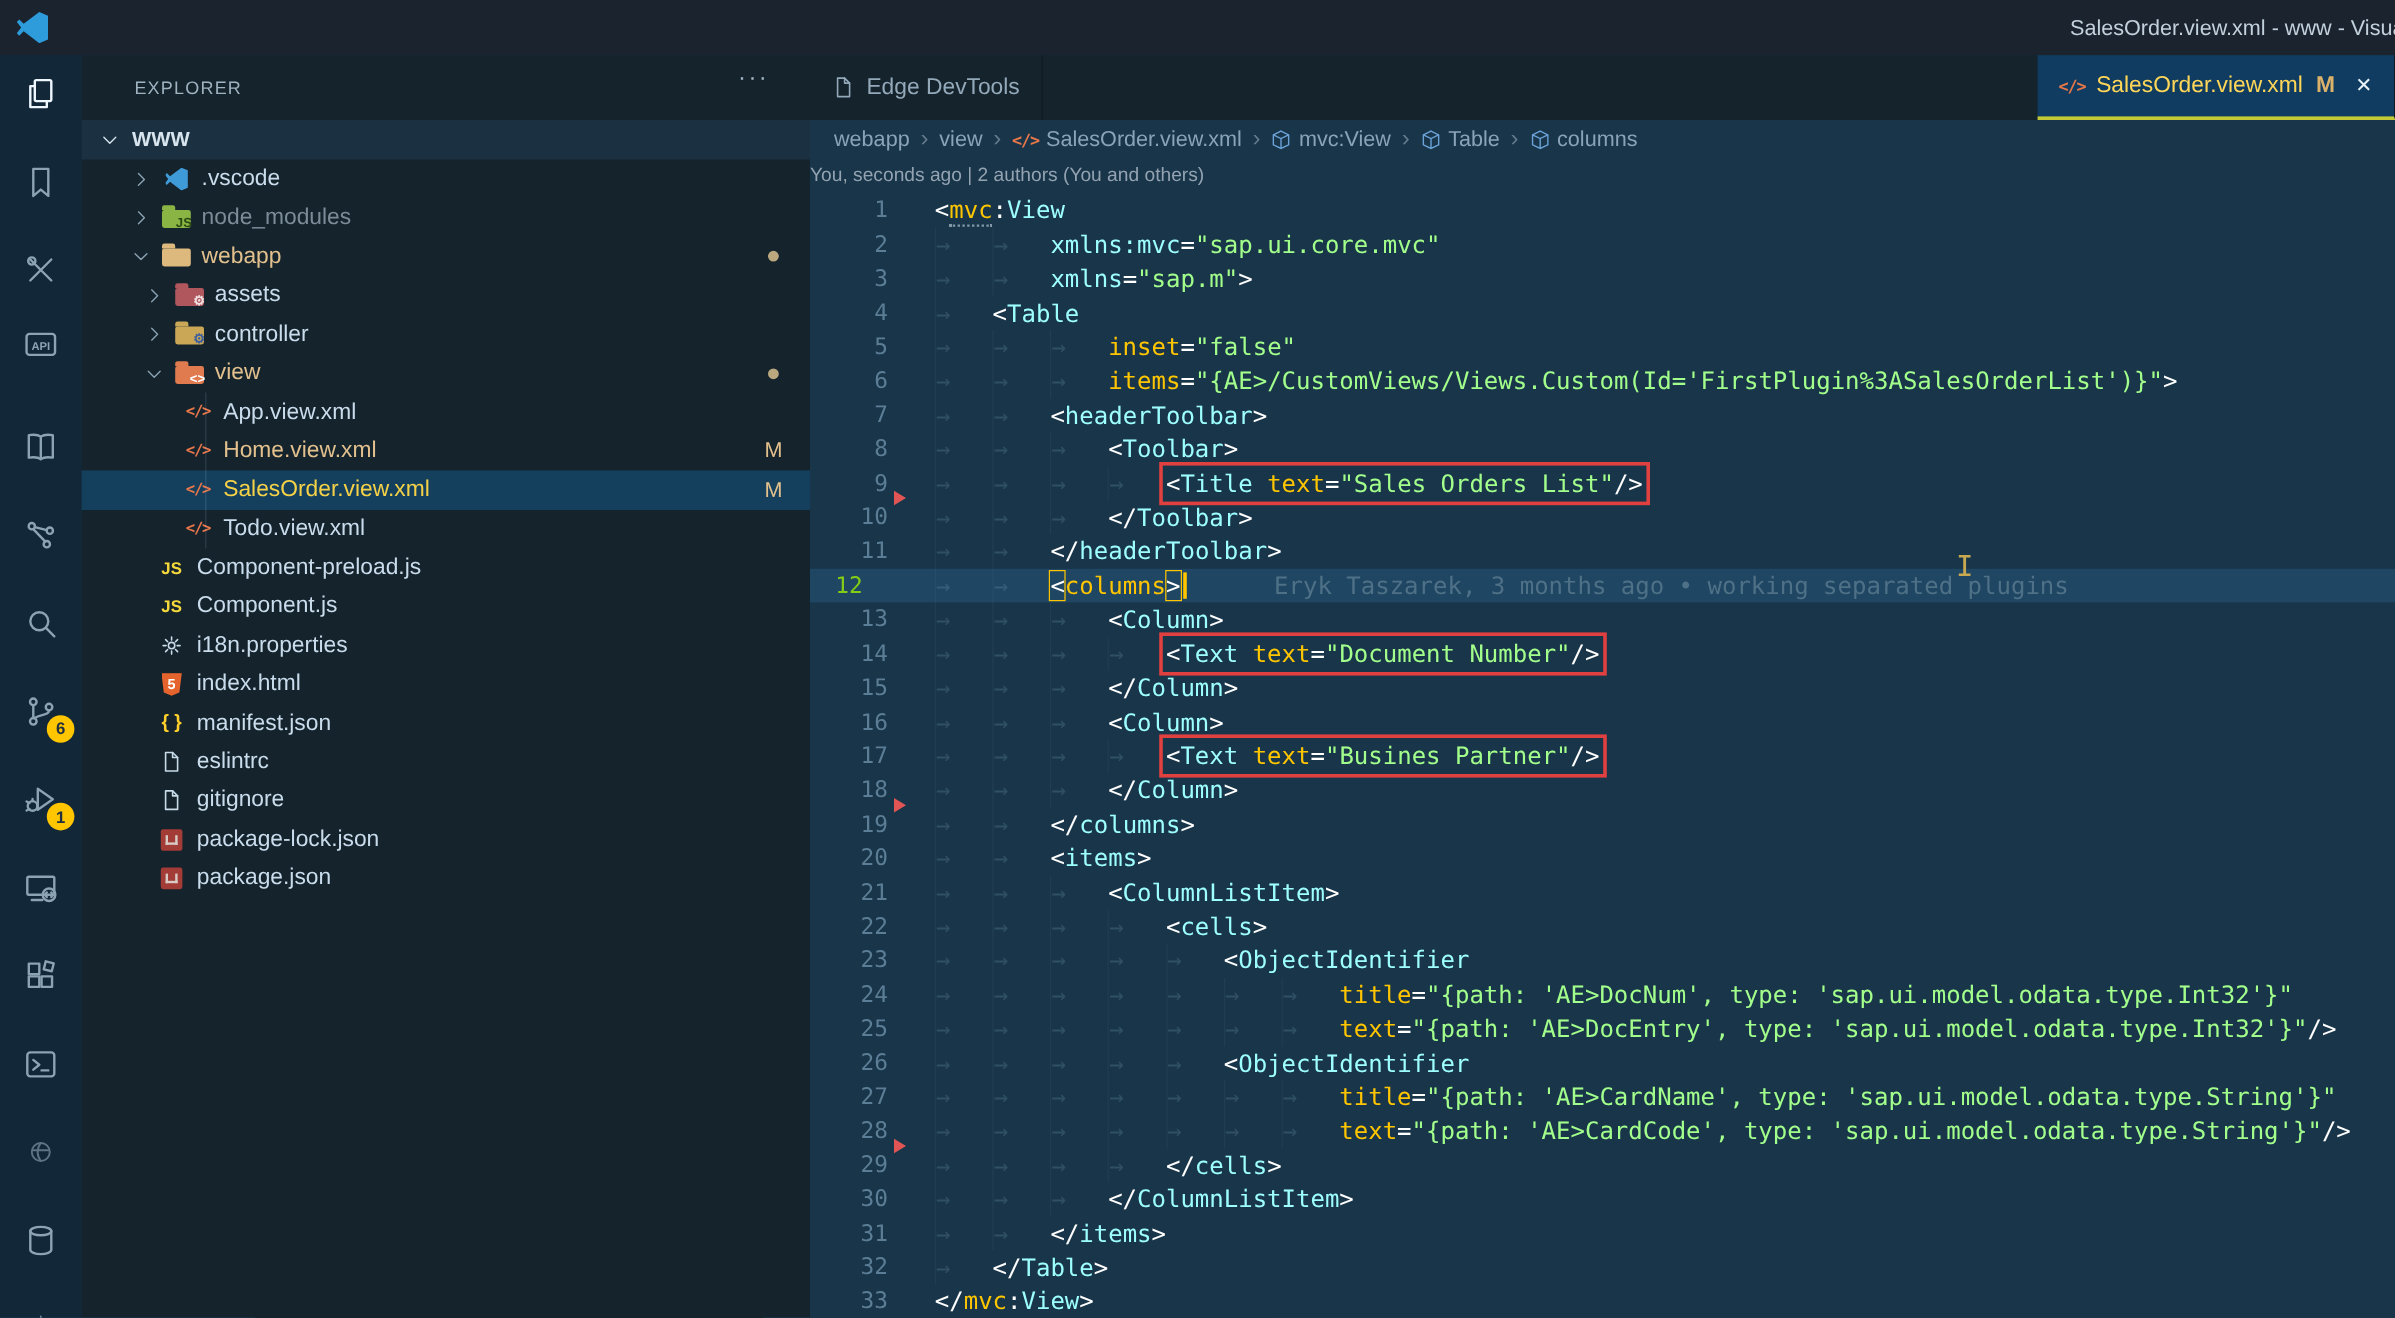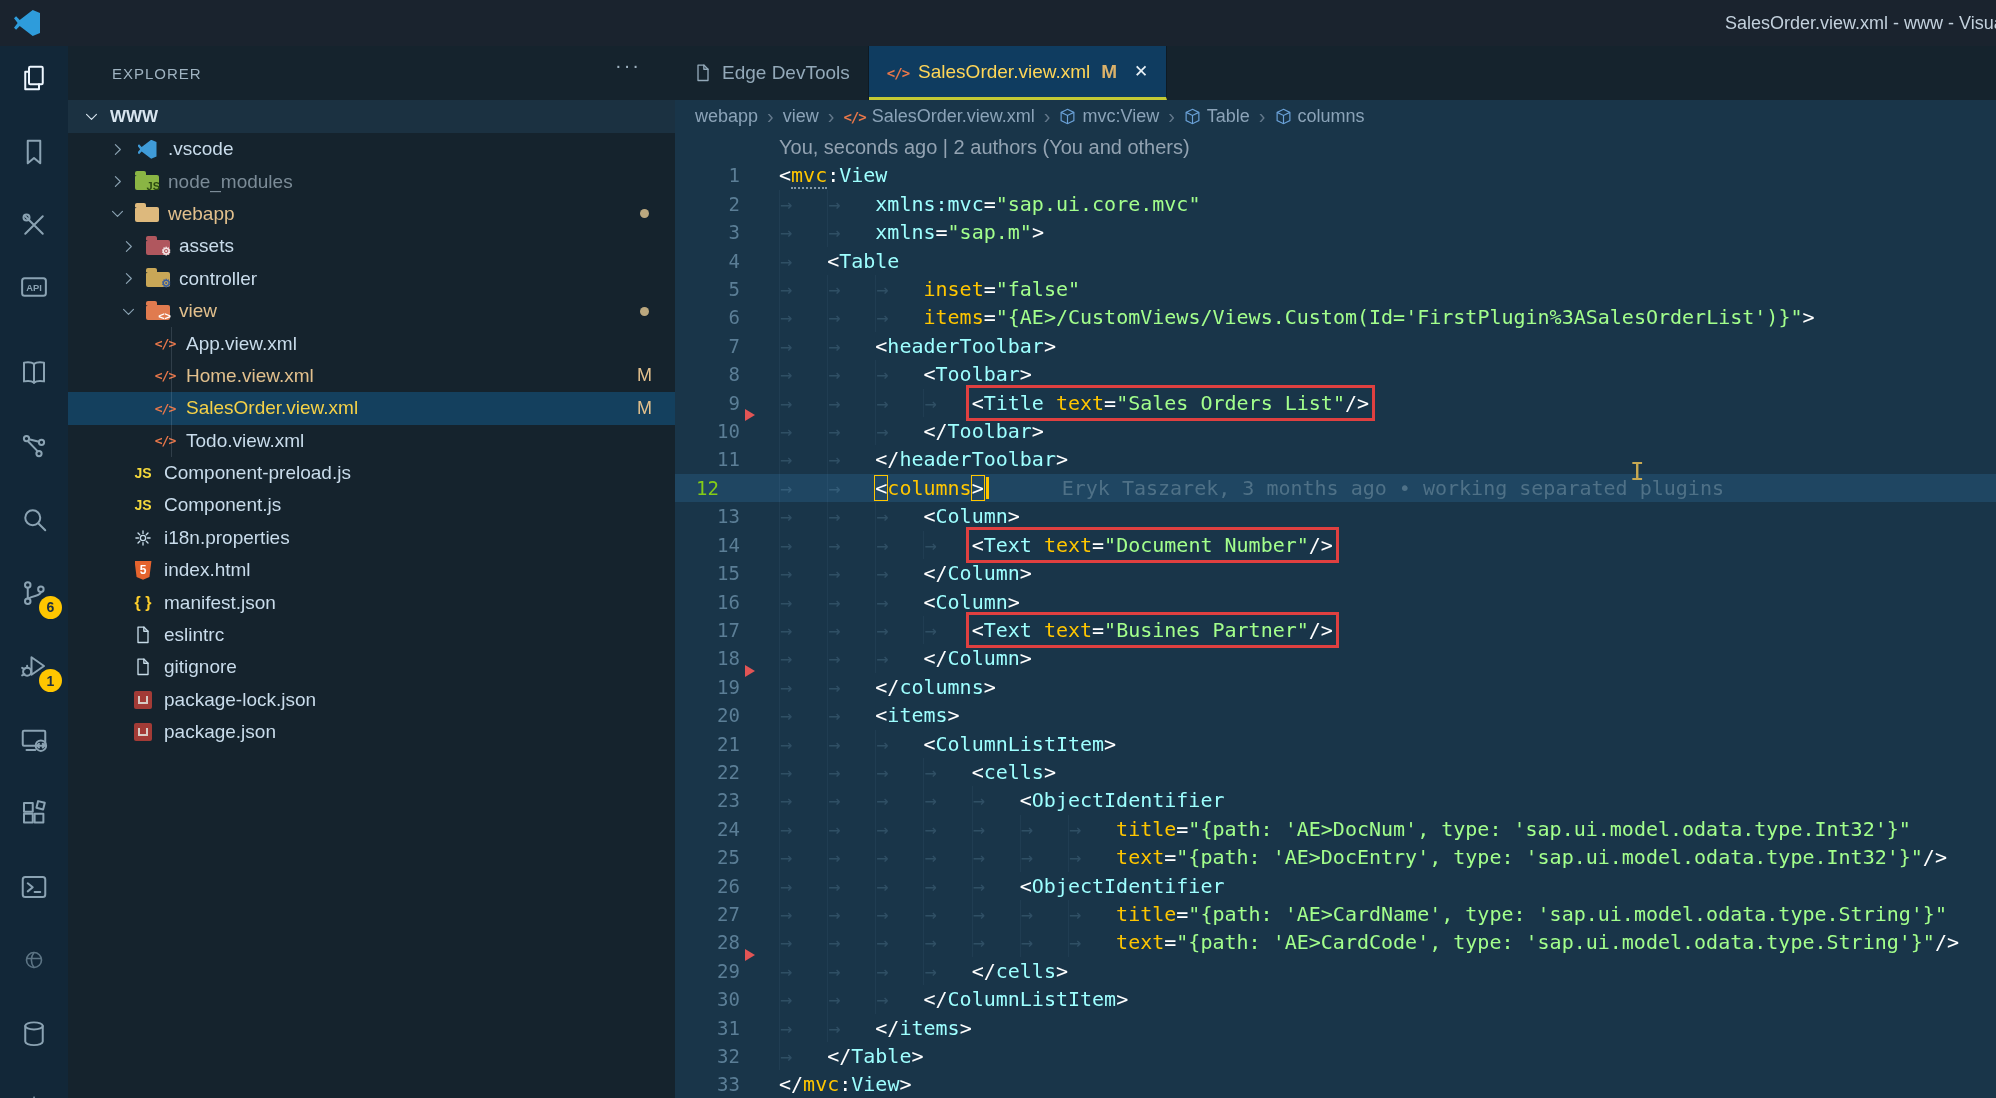--- a/index.html
+++ b/index.html
@@ -43,35 +43,35 @@
   .tdot { position:absolute; right:26px; width:9px; height:9px; border-radius:50%; background:#bba87f; }
   .tguide { position:absolute; left:103px; top:0; bottom:0; width:1px; background:rgba(210,230,245,0.14); }
 
   .fold { position:relative; width:24px; height:15px; border-radius:2px; margin-top:2px; }
   .fold::before { content:""; position:absolute; top:-4px; left:0; width:11px; height:4px; border-radius:2px 2px 0 0; background:inherit; }
   .fold .fglyph { position:absolute; right:-1px; bottom:-2px; font-size:11px; font-weight:bold; line-height:1; }
   .gi { font-weight:bold; }
 
   
   .editor { flex:1; position:relative; background:#193549; min-width:0; }
-  .tabstrip { height:54px; background:#15232d; display:flex; }
+  .tabstrip { height:54px; background:#15232d; display:flex;justify-content:space-between; }
   .tab { height:54px; display:flex; align-items:center; padding:0 18px; gap:9px; font-size:19px;
     color:#93a9b9; border-right:1px solid #0e1a23; cursor:pointer; }
   .tab.active { background:#0f3c60; color:#ffd657; border-bottom:3px solid #c3ca35; }
   .tab .m-badge { color:#dcb26a; font-weight:bold; margin-left:2px; }
   .tab .close { color:#e8f1f7; font-size:17px; margin-left:8px; }
   .codeglyph { color:#e8774a; font-weight:bold; font-size:14px; letter-spacing:-1px; font-family:"DejaVu Sans Mono",monospace; }
 
   .breadcrumb { height:33px; display:flex; align-items:center; padding-left:20px; gap:9px; color:#8ba3b8; font-size:18px; background:#193549; }
   .bc-sep { color:#64798c; font-size:20px; }
   .bc-item { display:flex; align-items:center; gap:6px; cursor:pointer; }
 
   
   .code { position:relative; }
-  .annotation { height:28.42px; line-height:28.42px; padding-left:104px; color:#93a3b2; font-size:20px; position:relative; z-index:1; }
+  .annotation { height:28.42px; line-height:28.42px; color:#93a3b2; font-size:16px; position:relative; z-index:1; }
   .line { display:flex; height:28.42px; line-height:28.42px; font-family:"DejaVu Sans Mono",monospace; font-size:20px; position:relative; z-index:1; }
   .ln { width:65px; text-align:right; color:#5b7e96; font-size:19px; flex:none; cursor:pointer; }
   .ln.cur { color:#84cc16;text-align:center; }
   .lc { padding-left:39px; white-space:pre; }
   .tab-ch { display:inline-block; width:4ch; color:rgba(158,206,236,0.17); border-left:1px solid rgba(158,206,236,0.06); }
   .tk-p { color:#ffffff; } .tk-t { color:#9effff; } .tk-a { color:#ffc600; }
   .tk-n { color:#ffc600; } .tk-x { color:#9effff; } .tk-s { color:#a3ff8c; }
   .tk-g { color:#ffc600; } .tk-w { color:#ffffff; }
   .tk-nu { color:#ffc600; border-bottom:2px dotted rgba(215,232,244,0.55); }
   .tk-pb { color:#ffffff; outline:1px solid #ffc600; }

